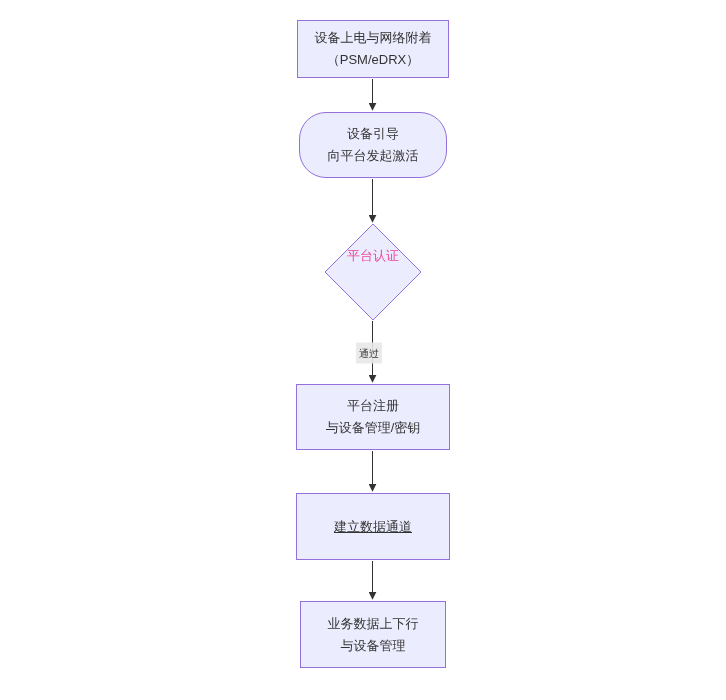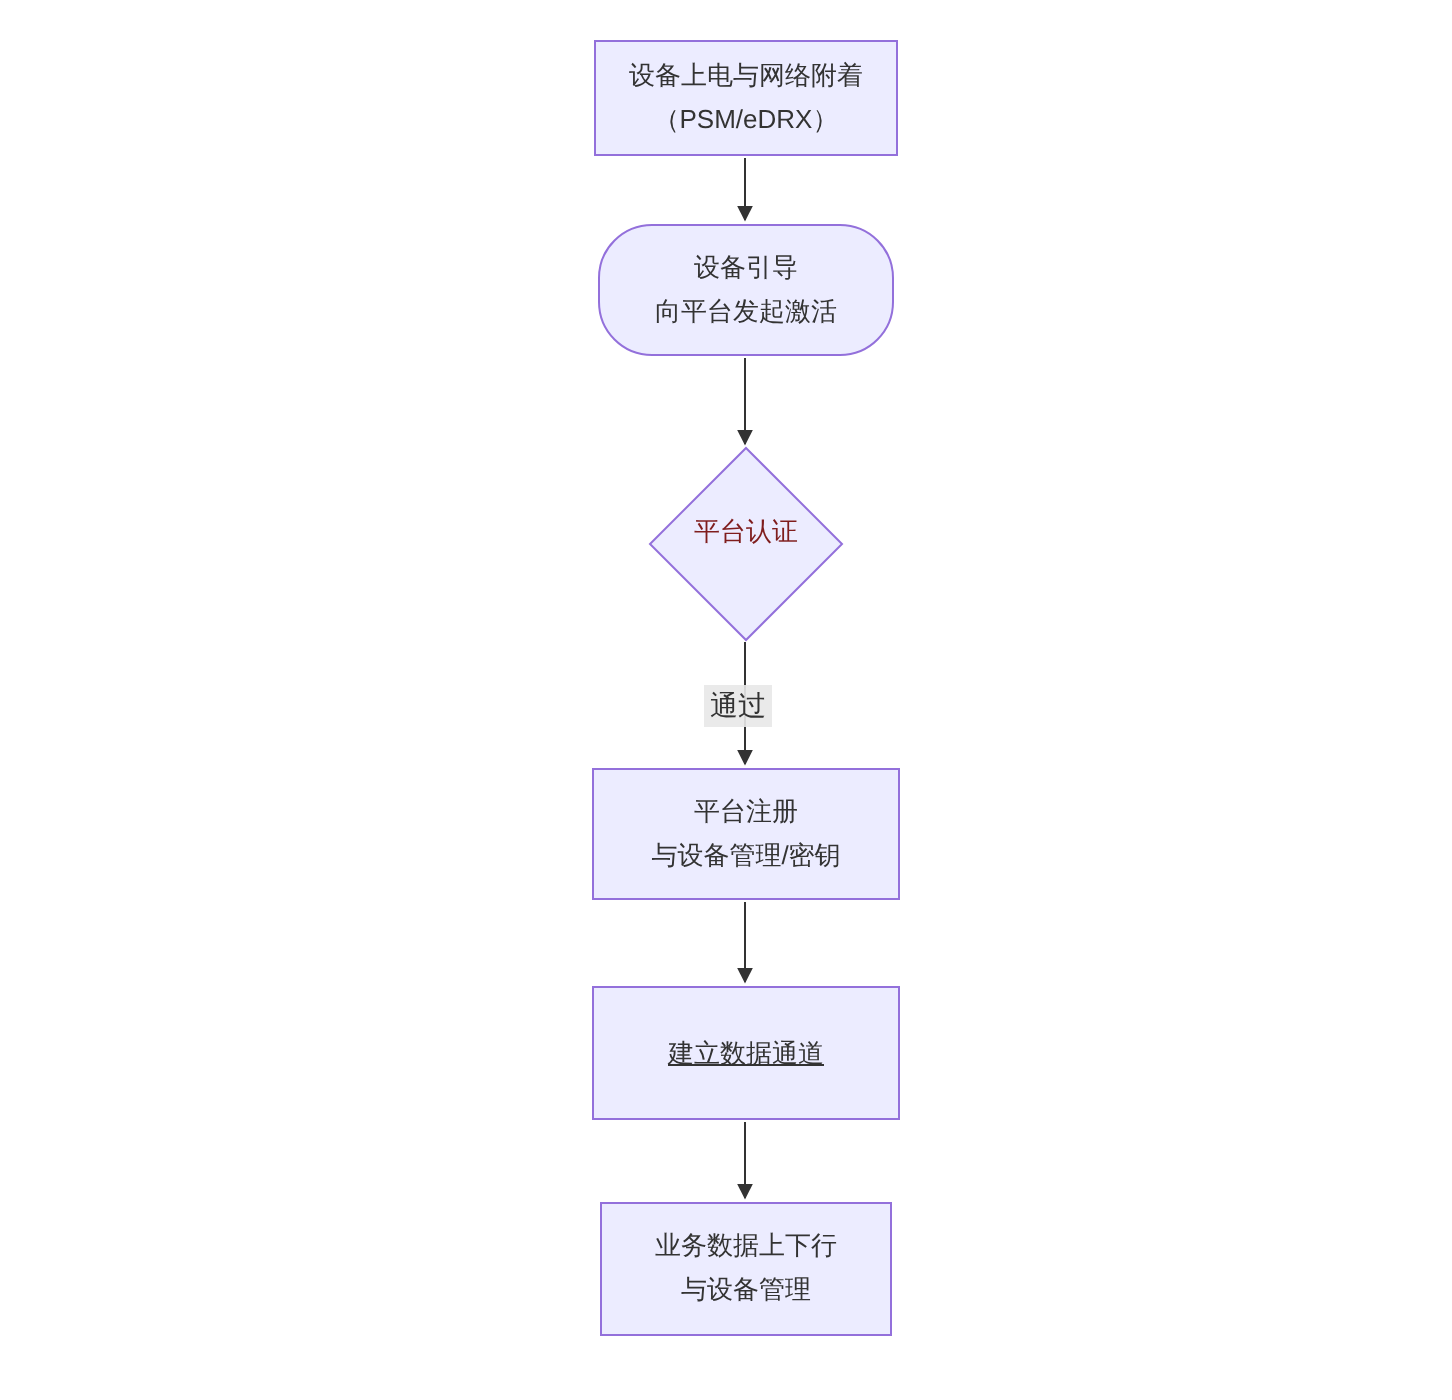--- a/index.html
+++ b/index.html
@@ -34,45 +34,45 @@
     display: flex;
     flex-direction: column;
     align-items: center;
     justify-content: center;
     white-space: nowrap;
   }
   .node span { display: block; }
   .diamond-label {
     position: absolute;
     left: 373px;
-    top: 266px;
+    top: 256px;
     transform: translate(-50%, -50%);
-    color: #7f1d1d;
+    color: #ec4899;
     font-size: 13px;
     white-space: nowrap;
     text-align: center;
   }
   .edge-label {
     position: absolute;
     left: 369px;
     top: 353px;
     transform: translate(-50%, -50%);
     background: rgba(232, 232, 232, 0.9);
     color: #333333;
-    font-size: 14px;
+    font-size: 10px;
     line-height: 17px;
     padding: 2px 3px;
     white-space: nowrap;
   }
   
   #node-power    { left: 297px; top:  20px; width: 152px; height: 58px; }
   #node-boot     { left: 299px; top: 112px; width: 148px; height: 66px; border-radius: 27px; }
   #node-register { left: 296px; top: 384px; width: 154px; height: 66px; text-align: right; }
   #node-channel  { left: 296px; top: 493px; width: 154px; height: 67px; text-decoration: underline; }
-  #node-business { left: 300px; top: 601px; width: 146px; height: 67px; font-family: Liberation Mono, monospace; }
+  #node-business { left: 300px; top: 601px; width: 146px; height: 67px; }
 </style>
 </head>
 <body>
 
 <div id="canvas">
 
   <svg id="edges-svg" viewBox="0 0 726 700" xmlns="http://www.w3.org/2000/svg">
     <defs>
       <marker id="arrowhead" viewBox="0 0 10 10" refX="9" refY="5" markerWidth="8" markerHeight="8" orient="auto">
         <path d="M0,0 L10,5 L0,10 z" fill="#333333"></path>

